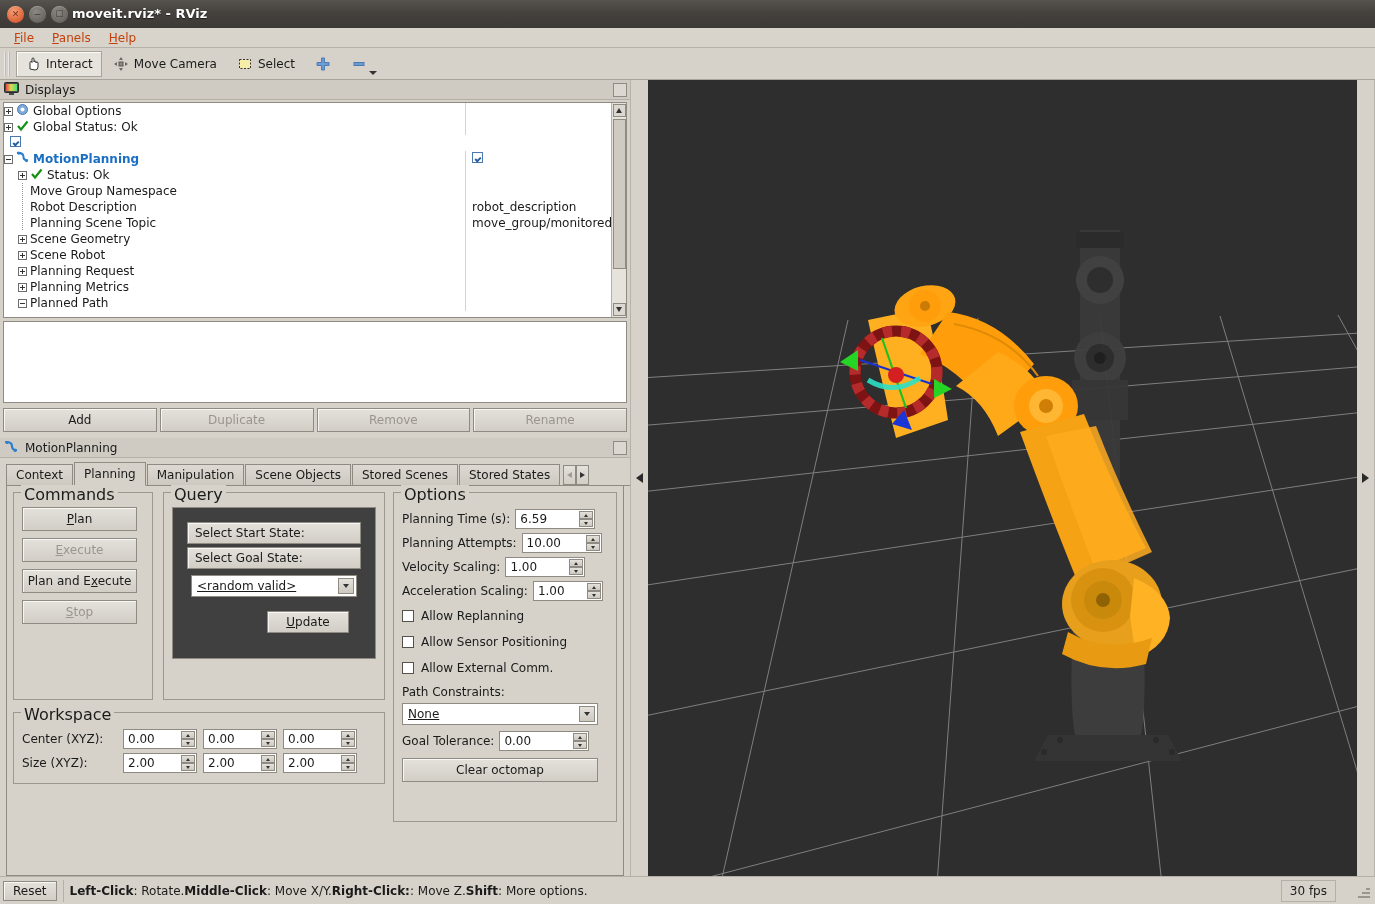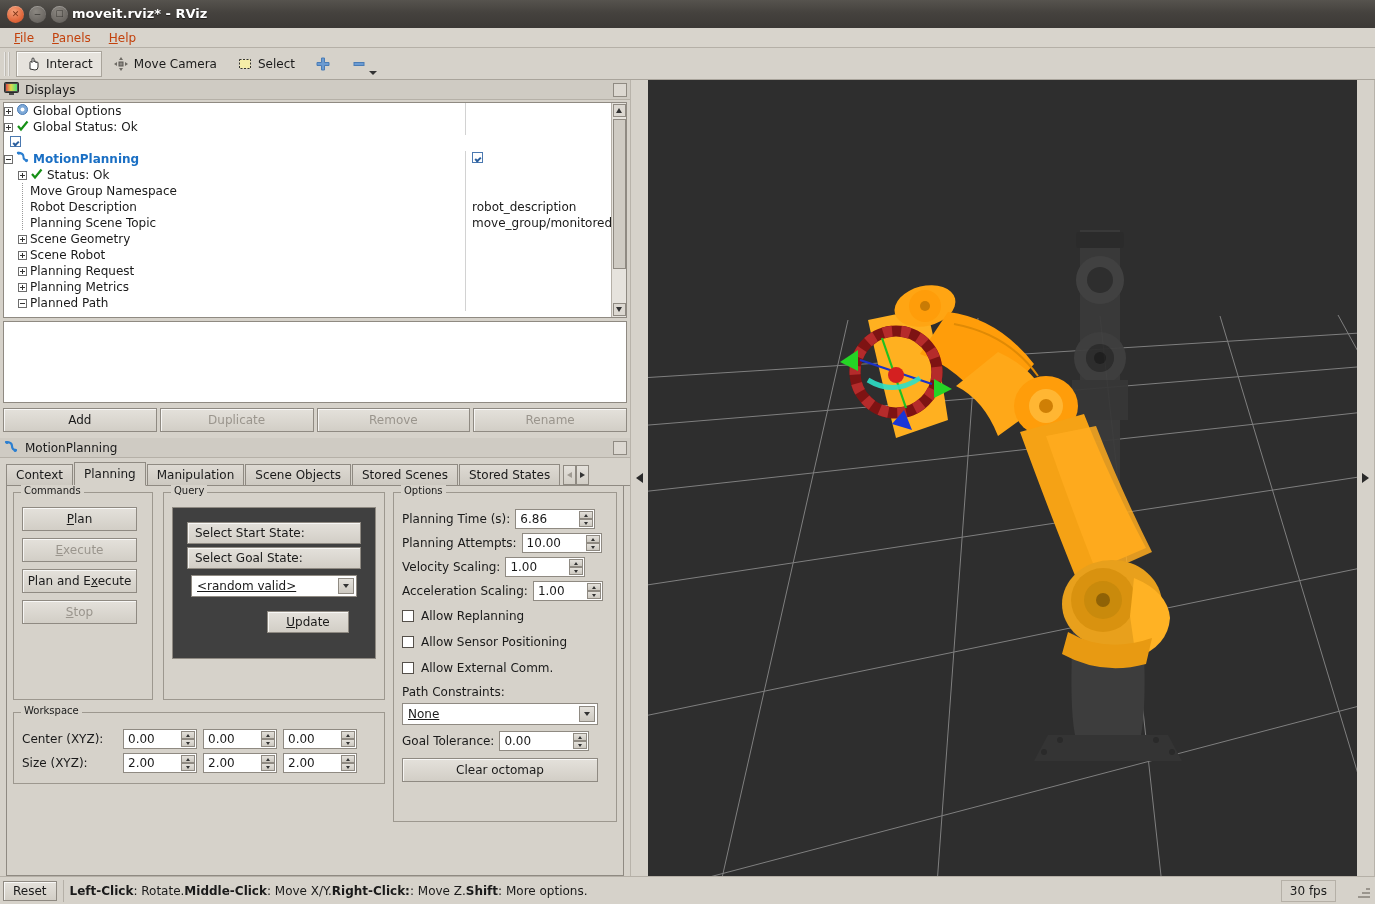--- a/index.html
+++ b/index.html
@@ -166,21 +166,21 @@
           border:1px solid #8f8a82; display:flex;align-items:center;justify-content:center; }
 
   #tabbody{
     margin:0 6px 0 6px; border:1px solid #8f8a82; border-top:none;
     background:#d6d2ca; flex:1 1 auto; position:relative; padding:6px;
     display:flex; gap:8px;
   }
   .gbox{ border:1px solid #9d988f; position:relative; padding:14px 8px 8px 8px; }
   .gbox > legend, .gtitle{
     position:absolute; top:-8px; left:7px; background:#d6d2ca;
-    padding:0 3px; font-size:10px;
+    padding:0 3px; font-size:16px;
   }
   .qbtn{
     height:22px; background:linear-gradient(180deg,#e4e1db,#d2cec6);
     border:1px solid #8f8a82; box-shadow:inset 1px 1px 0 rgba(255,255,255,.75);
     display:flex; align-items:center; padding:0 7px; font-size:12px; margin-bottom:3px;
   }
   .cbtn{
     width:115px; height:24px; margin-bottom:7px;
     background:linear-gradient(180deg,#e4e1db,#d2cec6);
     border:1px solid #8f8a82; box-shadow:inset 1px 1px 0 rgba(255,255,255,.75);
@@ -618,21 +618,21 @@
             </div>
           </div>
         </div>
 
         <div class="gbox" style="flex:1 1 auto;height:330px;">
           <div class="gtitle">Options</div>
 
           <div class="opt-row">
             <span class="opt-label">Planning Time (s):</span>
             <div class="spin" style="width:80px;">
-              <span>6.86</span>
+              <span>6.59</span>
               <span class="spinbtns">
                   <div>
                     <span class="tri-up sm"></span>
                   </div>
                   <div>
                     <span class="tri-dn sm"></span>
                   </div>
                 </span>
             </div>
           </div>

